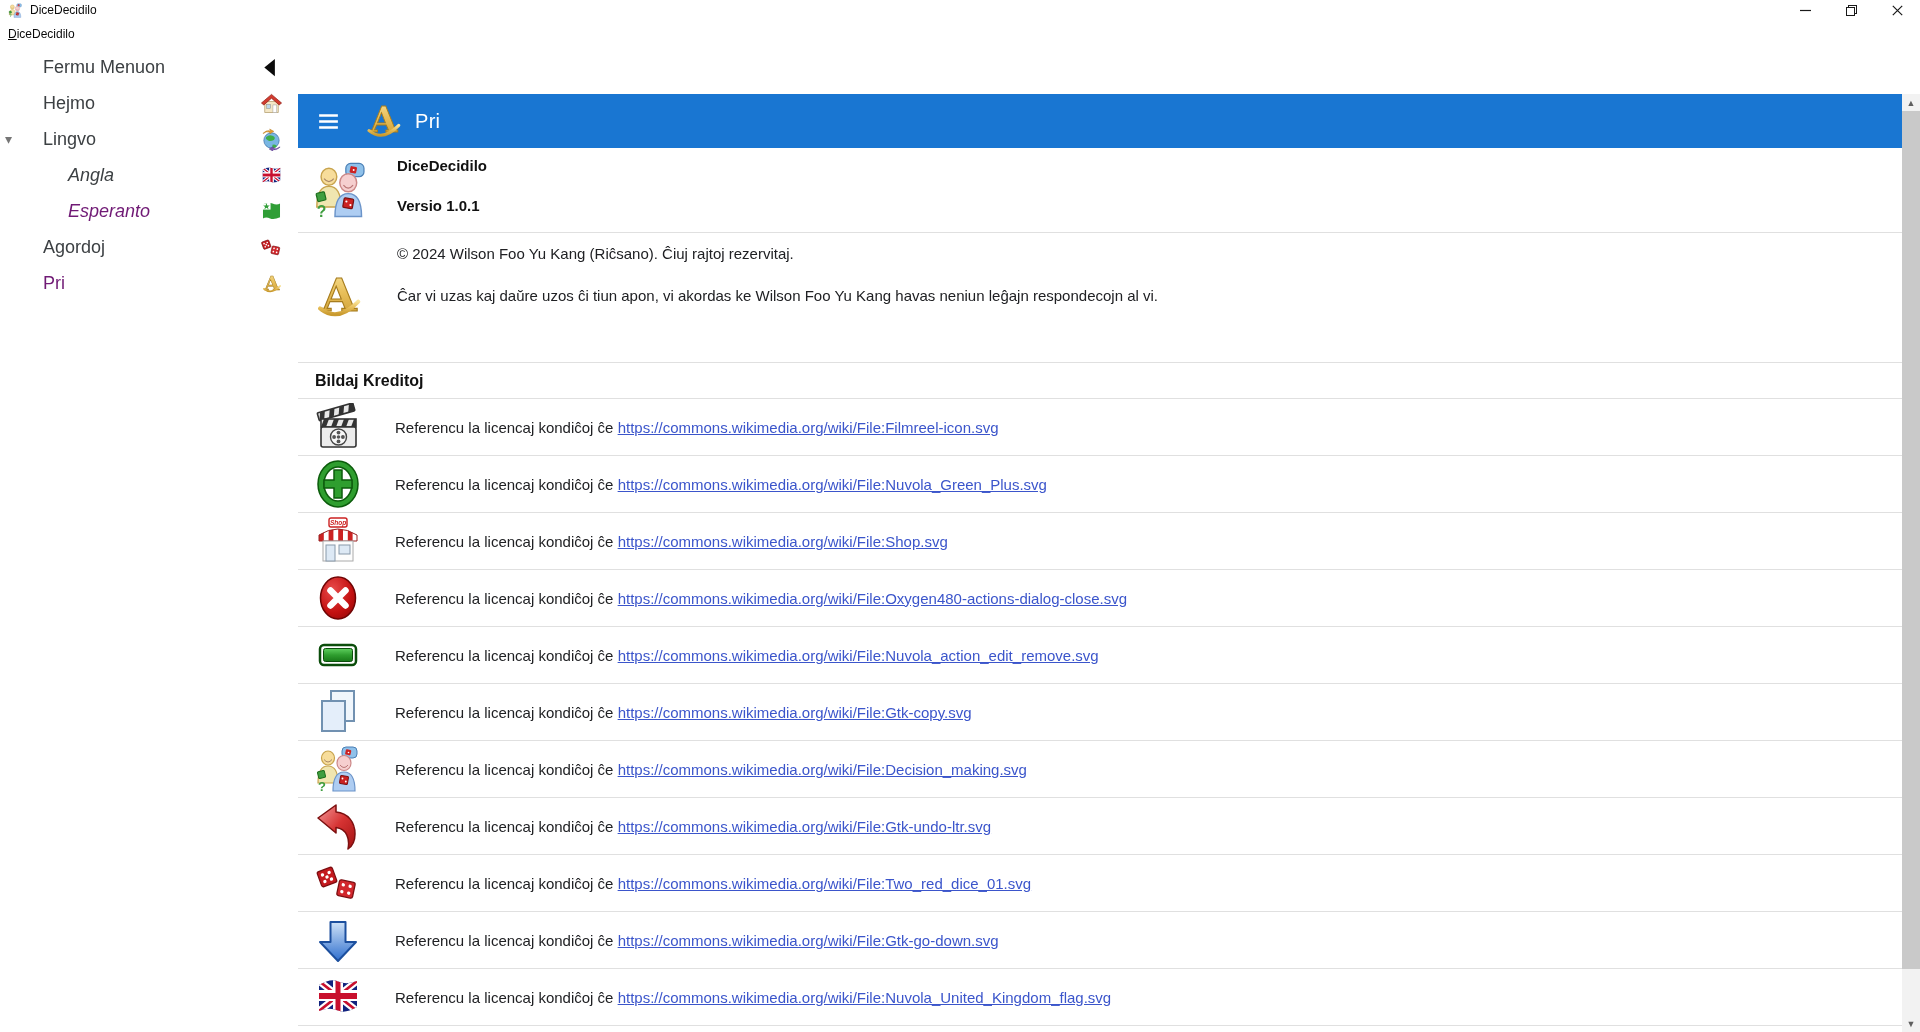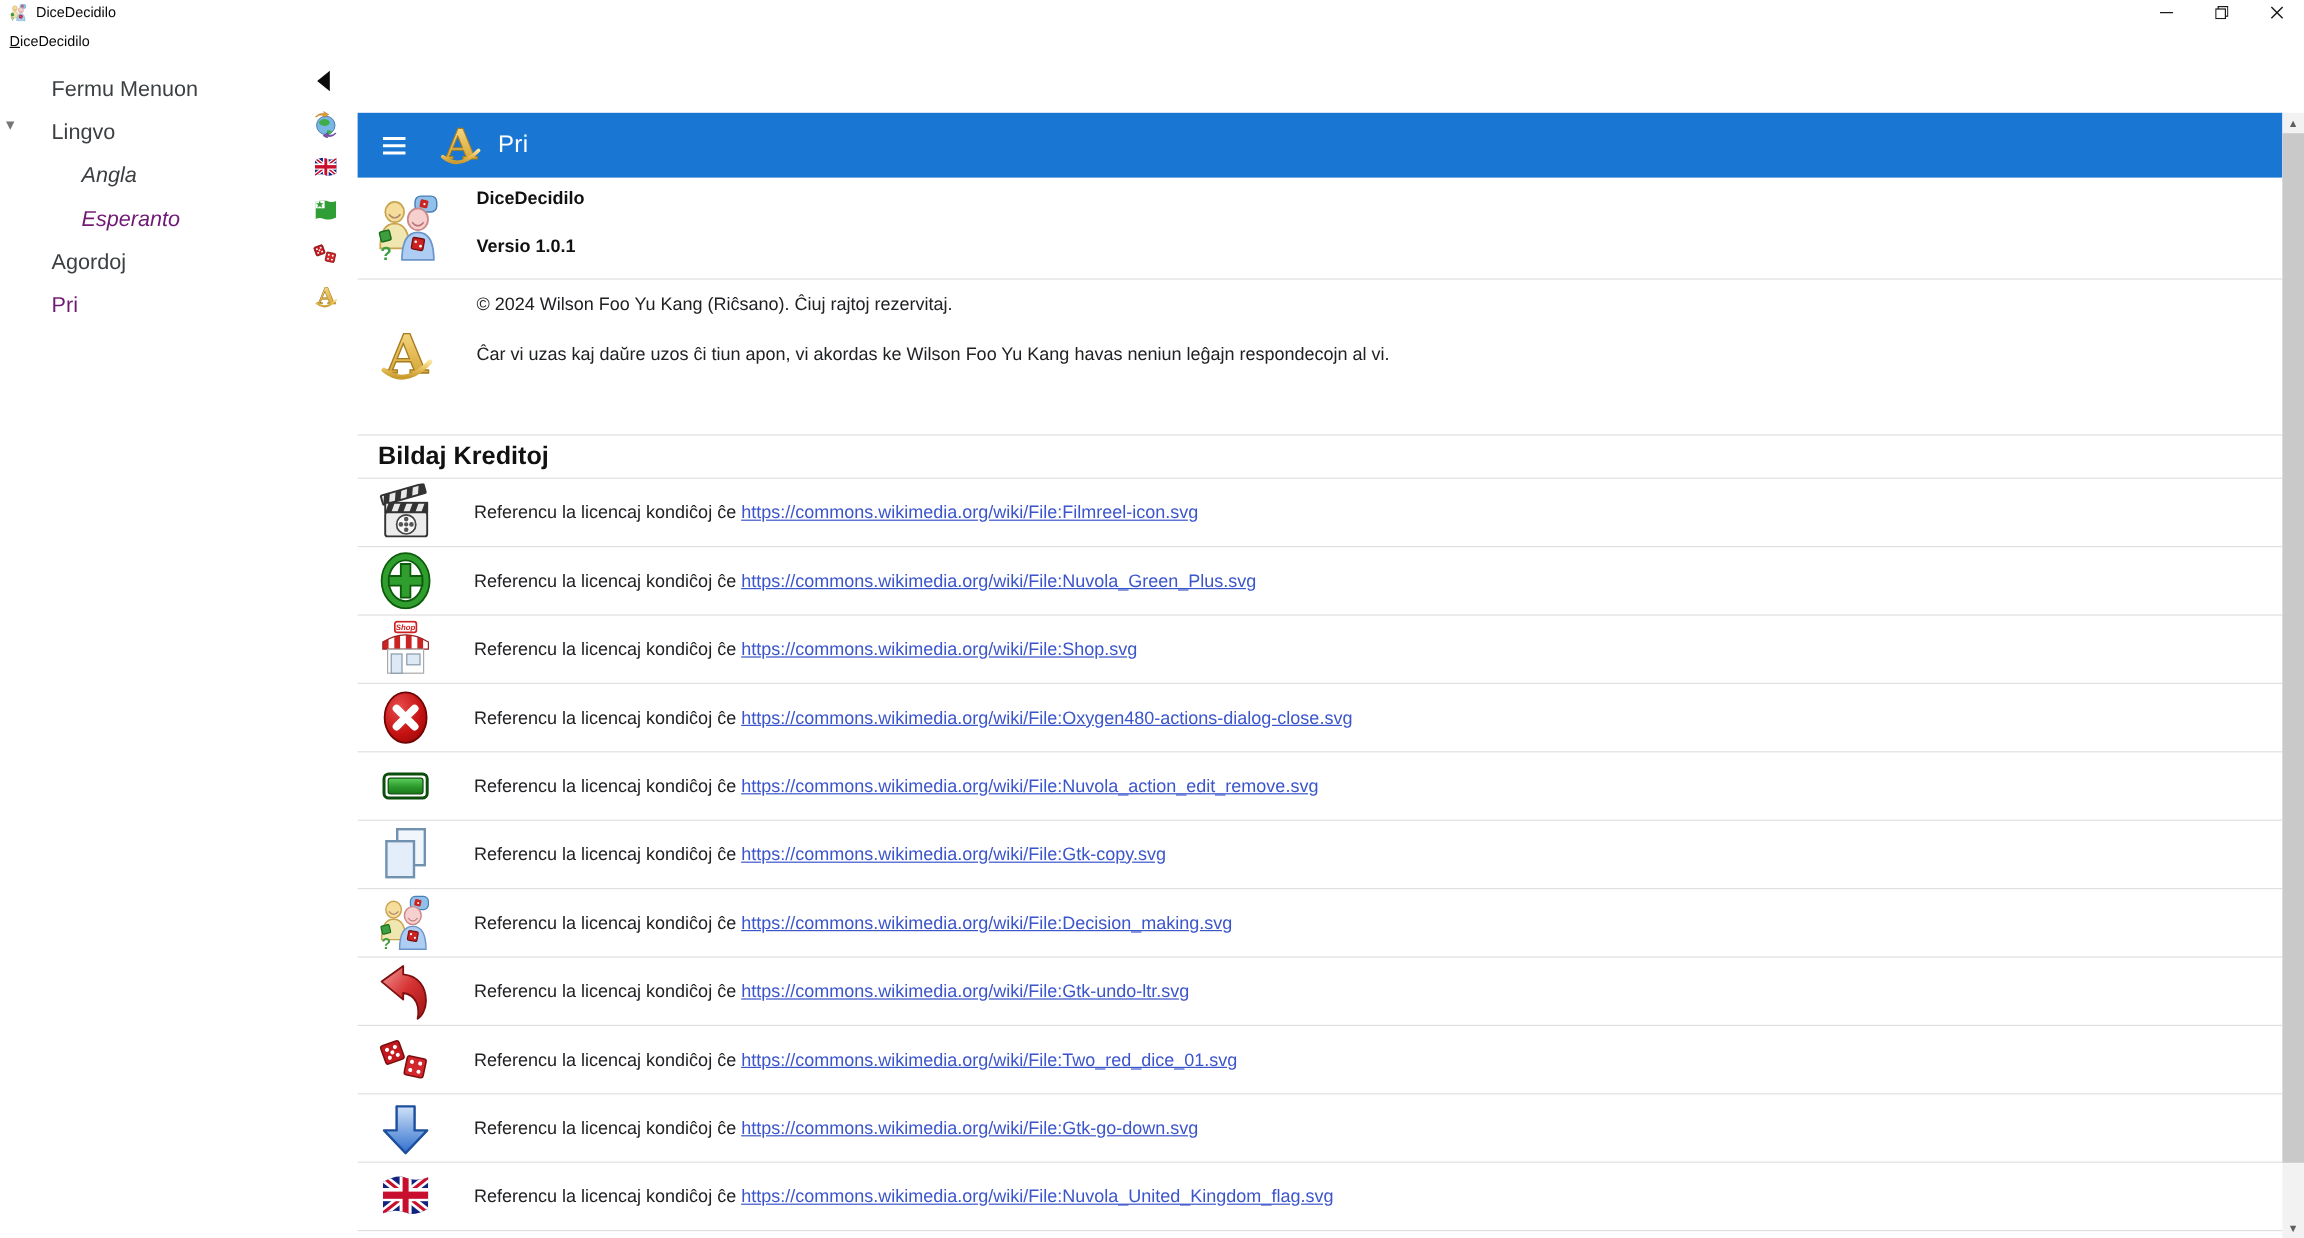--- a/index.html
+++ b/index.html
@@ -15,21 +15,21 @@
   .tb-title{font-size:12px;color:#0a0a0a;margin-left:7px;}
   .win-controls{position:absolute;right:0;top:0;display:flex;height:20px;}
   .win-btn{width:46px;height:20px;display:flex;align-items:center;justify-content:center;color:#1a1a1a;cursor:default;}
   .menubar{height:27px;background:#fff;display:flex;align-items:flex-end;padding-left:6px;box-sizing:border-box;}
   .menu-item{font-size:12px;color:#0a0a0a;padding:0 5px 6px 2px;}
   .menu-item u{text-decoration:underline;}
   
   .app{position:absolute;left:0;top:47px;right:0;bottom:0;display:flex;background:#fff;}
   
   .sidebar{width:298px;flex:none;padding-top:2px;box-sizing:border-box;}
-  .s-item{height:36px;position:relative;display:flex;align-items:flex-end;font-size:18px;color:#3c4043;cursor:pointer;}
+  .s-item{height:36px;position:relative;display:flex;align-items:center;font-size:18px;color:#3c4043;cursor:pointer;}
   .s-item .expander{display:none;position:absolute;left:5px;top:50%;transform:translateY(-50%);color:#767676;font-size:14px;line-height:1;}
   .s-item.has-expander .expander{display:block;}
   .s-label{margin-left:43px;white-space:nowrap;}
   .s-item.indent .s-label{margin-left:68px;font-style:italic;}
   .s-item.selected .s-label{color:#701a75;}
   .s-icon{position:absolute;left:256px;top:50%;transform:translateY(-50%);width:30px;height:30px;display:flex;align-items:center;justify-content:center;}
   .s-icon svg{width:23px;height:23px;}
   
   .main{position:absolute;left:298px;top:47px;width:1604px;bottom:0;background:#fff;}
   .m-header{height:54px;background:#1976d2;display:flex;align-items:center;color:#fff;}
@@ -44,21 +44,21 @@
   .about-row .big-logo{position:absolute;left:14px;top:13px;}
   .big-logo svg{width:58px;height:58px;}
   .about-line1{position:absolute;left:99px;top:9px;}
   .about-line2{position:absolute;left:99px;top:49px;}
   .legal-row{height:130px;box-sizing:border-box;border-top:1px solid #e0e0e0;position:relative;}
   .legal-row .gold-logo{position:absolute;left:13px;top:36px;}
   .gold-logo svg{width:54px;height:54px;}
   .legal-l1{position:absolute;left:99px;top:12px;text-align:right;}
   .legal-l2{position:absolute;left:99px;top:54px;}
   .legal-l3{position:absolute;left:99px;top:94px;}
-  .credits-head{height:36px;box-sizing:border-box;border-top:1px solid #e0e0e0;display:flex;align-items:center;padding-left:17px;font-size:21px;font-weight:bold;color:#111;}
+  .credits-head{height:36px;box-sizing:border-box;border-top:1px solid #e0e0e0;display:flex;align-items:center;padding-left:17px;font-size:16px;font-weight:bold;color:#111;}
   
   .credit-row{height:57px;box-sizing:border-box;border-top:1px solid #e0e0e0;display:flex;align-items:center;}
   .c-icon{width:52px;height:52px;margin-left:14px;flex:none;display:flex;align-items:center;justify-content:center;}
   .c-icon svg{width:48px;height:48px;}
   .c-text{margin-left:31px;white-space:nowrap;}
   a.link{color:#3b55cb;text-decoration:underline;cursor:pointer;}
   
   .scrollbar{position:absolute;right:0;top:47px;width:18px;bottom:0;background:#f2f2f2;}
   .sb-btn{position:absolute;left:0;width:18px;height:17px;display:flex;align-items:center;justify-content:center;color:#5f5f5f;font-size:9px;}
   .sb-up{top:0;}
@@ -124,20 +124,32 @@
 
   <div class="s-item">
 
         <span class="s-label">Fermu Menuon</span>
         <span class="s-icon">
           <svg viewBox="0 0 48 48">
             <path d="M31 6 L31 42 L9 24 Z" fill="#0b0b0b"></path>
           </svg>
         </span>
       </div>
+      <div class="s-item">
+
+        <span class="s-label">Hejmo</span>
+        <span class="s-icon">
+          <svg viewBox="0 0 48 48">
+            <rect x="10" y="20" width="28" height="23" fill="#f4e7c6" stroke="#b09a6a" stroke-width="1.5"></rect>
+            <path d="M3 23 L24 5 L45 23 L40 27 L24 13 L8 27 Z" fill="#d23b2f" stroke="#8f1f16" stroke-width="1.5"></path>
+            <rect x="14" y="26" width="8" height="8" fill="#bcd8ee" stroke="#888"></rect>
+            <rect x="27" y="27" width="8" height="16" fill="#fff" stroke="#999"></rect>
+          </svg>
+        </span>
+      </div>
       <div class="s-item has-expander">
         <span class="expander">▾</span>
         <span class="s-label">Lingvo</span>
         <span class="s-icon">
           <svg viewBox="0 0 48 48">
             <circle cx="24" cy="26" r="16" fill="#79b6e3" stroke="#3c6ea5" stroke-width="1.5"></circle>
             <path d="M13 19 q6 -6 13 -3 q8 3 3 9 q-7 4 -12 1 q-7 -3 -4 -7 Z" fill="#3fae4a"></path>
             <path d="M26 35 q7 -2 9 3 q-3 5 -9 3 Z" fill="#3fae4a"></path>
             <path d="M6 11 q8 -8 16 -5 l-2 -4 l9 5 l-8 5 l-1.5 -3.5 q-7 -2 -12 3 Z" fill="#e59d2f" stroke="#a86f14" stroke-width="0.8"></path>
             <path d="M42 40 q-8 8 -16 5 l2 4 l-9 -5 l8 -5 l1.5 3.5 q7 2 12 -3 Z" fill="#7a54b0" stroke="#4d3380" stroke-width="0.8"></path>

